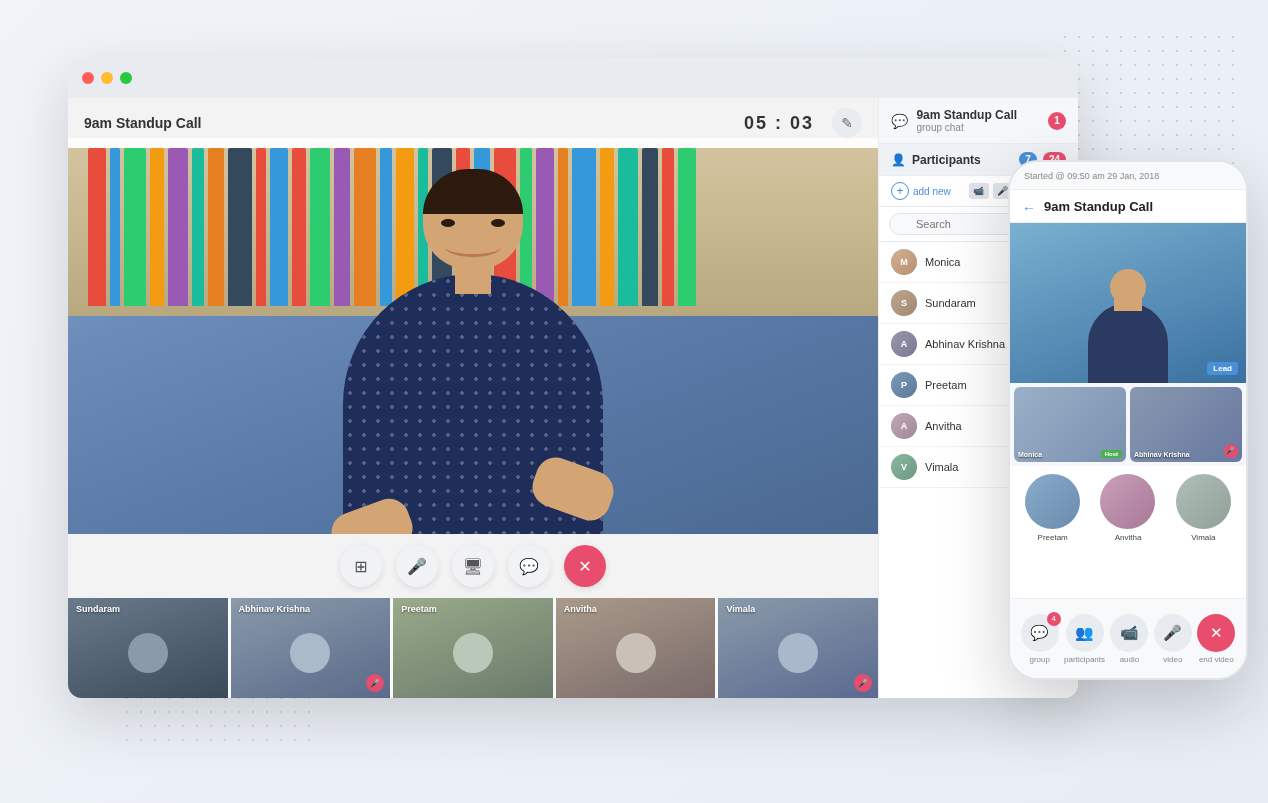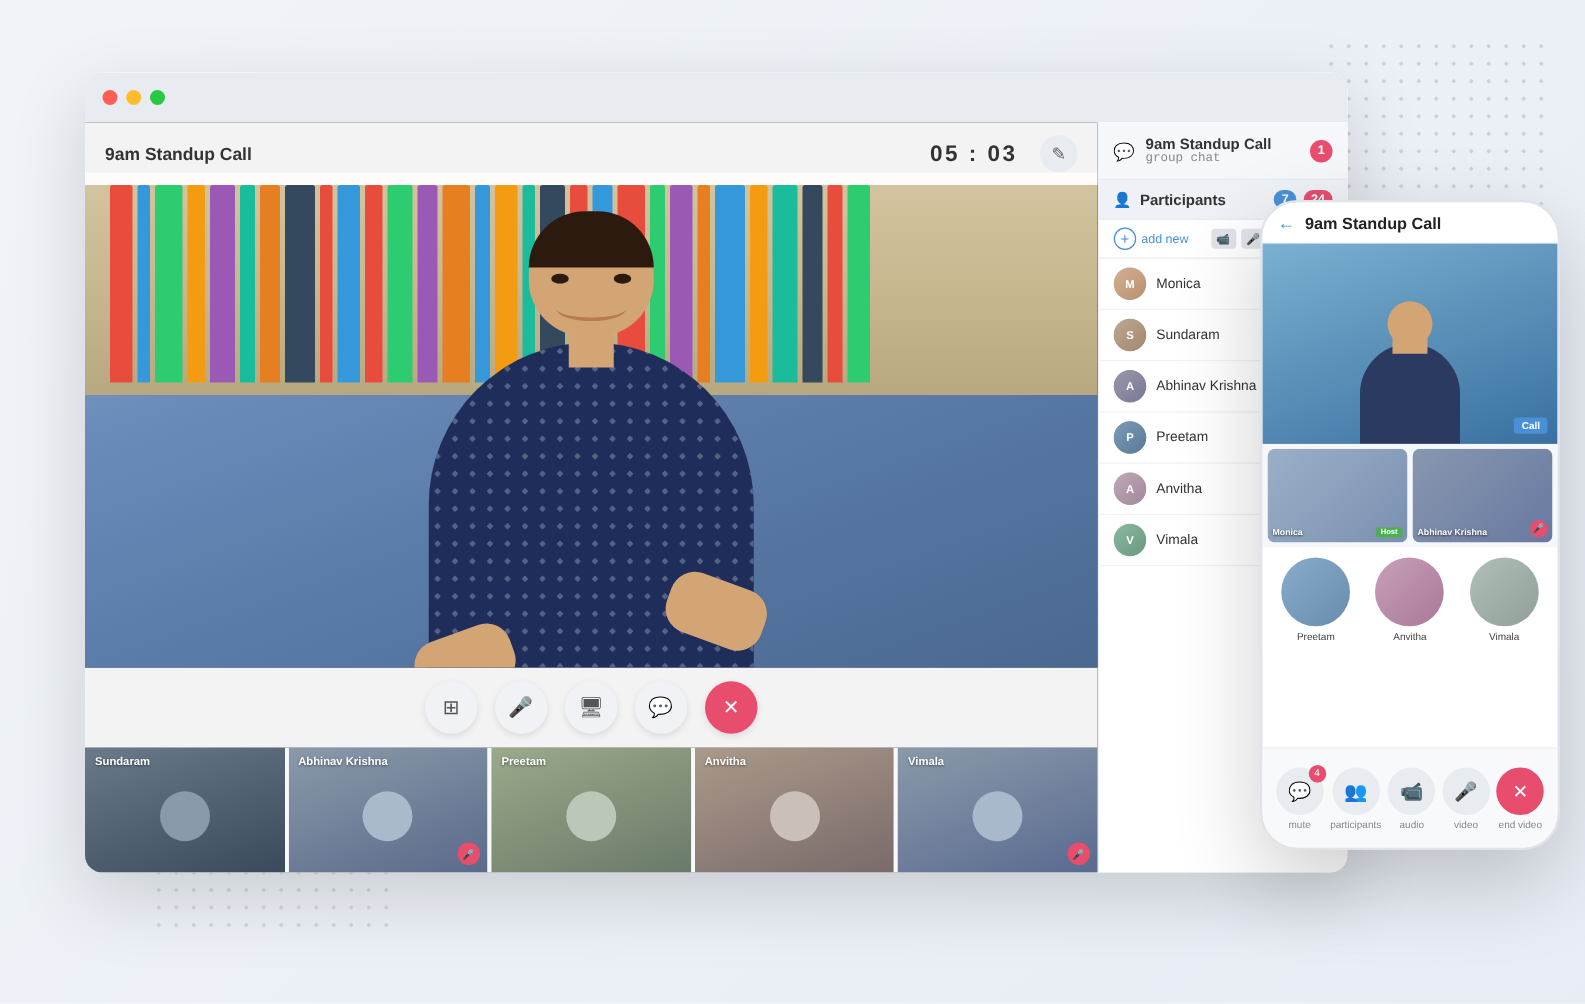--- a/index.html
+++ b/index.html
@@ -234,21 +234,20 @@
     }
     .chat-tab-info { flex: 1; }
     .chat-tab-name {
       font-size: 12px;
       font-weight: 600;
       color: #333;
     }
     .chat-tab-sub {
       font-size: 10px;
       color: #888;
-      font-family: Liberation Mono, monospace;
     }
     .badge {
       width: 18px;
       height: 18px;
       background: #e84d6e;
       border-radius: 50%;
       color: white;
       font-size: 10px;
       font-weight: 700;
       display: flex;
@@ -786,20 +785,26 @@
           <div class="add-circle">+</div>
           <span>add new</span>
         </div>
         <div class="video-audio-icons">
           <div class="va-icon">📹</div>
           <div class="va-icon">🎤</div>
         </div>
         <span class="mute-all-btn">mute all</span>
       </div>
 
+      <div class="search-box">
+        <div class="search-wrap">
+          <span class="search-icon-inner">🔍</span>
+          <input type="text" class="search-input" placeholder="Search" style="">
+        </div>
+      </div>
 
       <div class="participant-list">
 
         <div class="participant-item">
           <div class="p-avatar" style="background:#a8b8cc;">
             <div style="width:100%;height:100%;background:linear-gradient(135deg,#d4b090,#b89070);border-radius:50%;display:flex;align-items:center;justify-content:center;font-size:9px;color:white;font-weight:700;">M</div>
           </div>
           <span class="p-name">Monica</span>
           <div class="p-icons">
             <div class="p-icon green">📹</div>
@@ -861,38 +866,41 @@
         </div>
 
       </div>
     </div>
 
   </div>
 </div>
 
 <div class="phone-mockup">
 
+  <div class="phone-status-bar">
+    <span>Started @ 09:50 am  29 Jan, 2018</span>
+  </div>
 
   <div class="phone-header">
     <span class="back-arrow">←</span>
     <div class="phone-header-info">
       <div class="phone-header-title">9am Standup Call</div>
     </div>
   </div>
 
   <div class="phone-main-video">
 
     <div style="width:100%;height:100%;background:linear-gradient(160deg,#7ab0d0 0%,#5a90b8 50%,#3a70a0 100%);display:flex;align-items:center;justify-content:center;position:relative;">
       <div style="position:absolute;bottom:0;left:50%;transform:translateX(-50%);width:100px;height:120px;">
         <div style="position:absolute;bottom:0;left:50%;transform:translateX(-50%);width:80px;height:80px;background:#2a3a60;border-radius:40px 40px 0 0;"></div>
         <div style="position:absolute;bottom:72px;left:50%;transform:translateX(-50%);width:28px;height:14px;background:#d4a574;border-radius:0;"></div>
         <div style="position:absolute;bottom:78px;left:50%;transform:translateX(-50%);width:36px;height:36px;background:#d4a574;border-radius:50%;"></div>
       </div>
     </div>
-    <div class="lead-badge">Call</div>
+    <div class="lead-badge">Lead</div>
   </div>
 
   <div class="phone-thumbnails">
     <div class="phone-thumb">
       <div style="width:100%;height:100%;background:linear-gradient(135deg,#9ab0c8,#7a90b0);"></div>
       <div class="phone-thumb-label">Monica</div>
       <div class="host-badge">Host</div>
     </div>
     <div class="phone-thumb">
       <div style="width:100%;height:100%;background:linear-gradient(135deg,#8898b0,#6878a0);"></div>
@@ -916,21 +924,21 @@
     </div>
   </div>
 
   <div class="phone-bottom-bar">
 
     <div class="phone-ctrl">
       <div class="phone-ctrl-wrap">
         <div class="phone-ctrl-icon">💬</div>
         <div class="phone-ctrl-badge">4</div>
       </div>
-      <span class="phone-ctrl-label">mute</span>
+      <span class="phone-ctrl-label">group</span>
     </div>
 
     <div class="phone-ctrl">
       <div class="phone-ctrl-icon">👥</div>
       <span class="phone-ctrl-label">participants</span>
     </div>
 
     <div class="phone-ctrl">
       <div class="phone-ctrl-icon">📹</div>
       <span class="phone-ctrl-label">audio</span>

